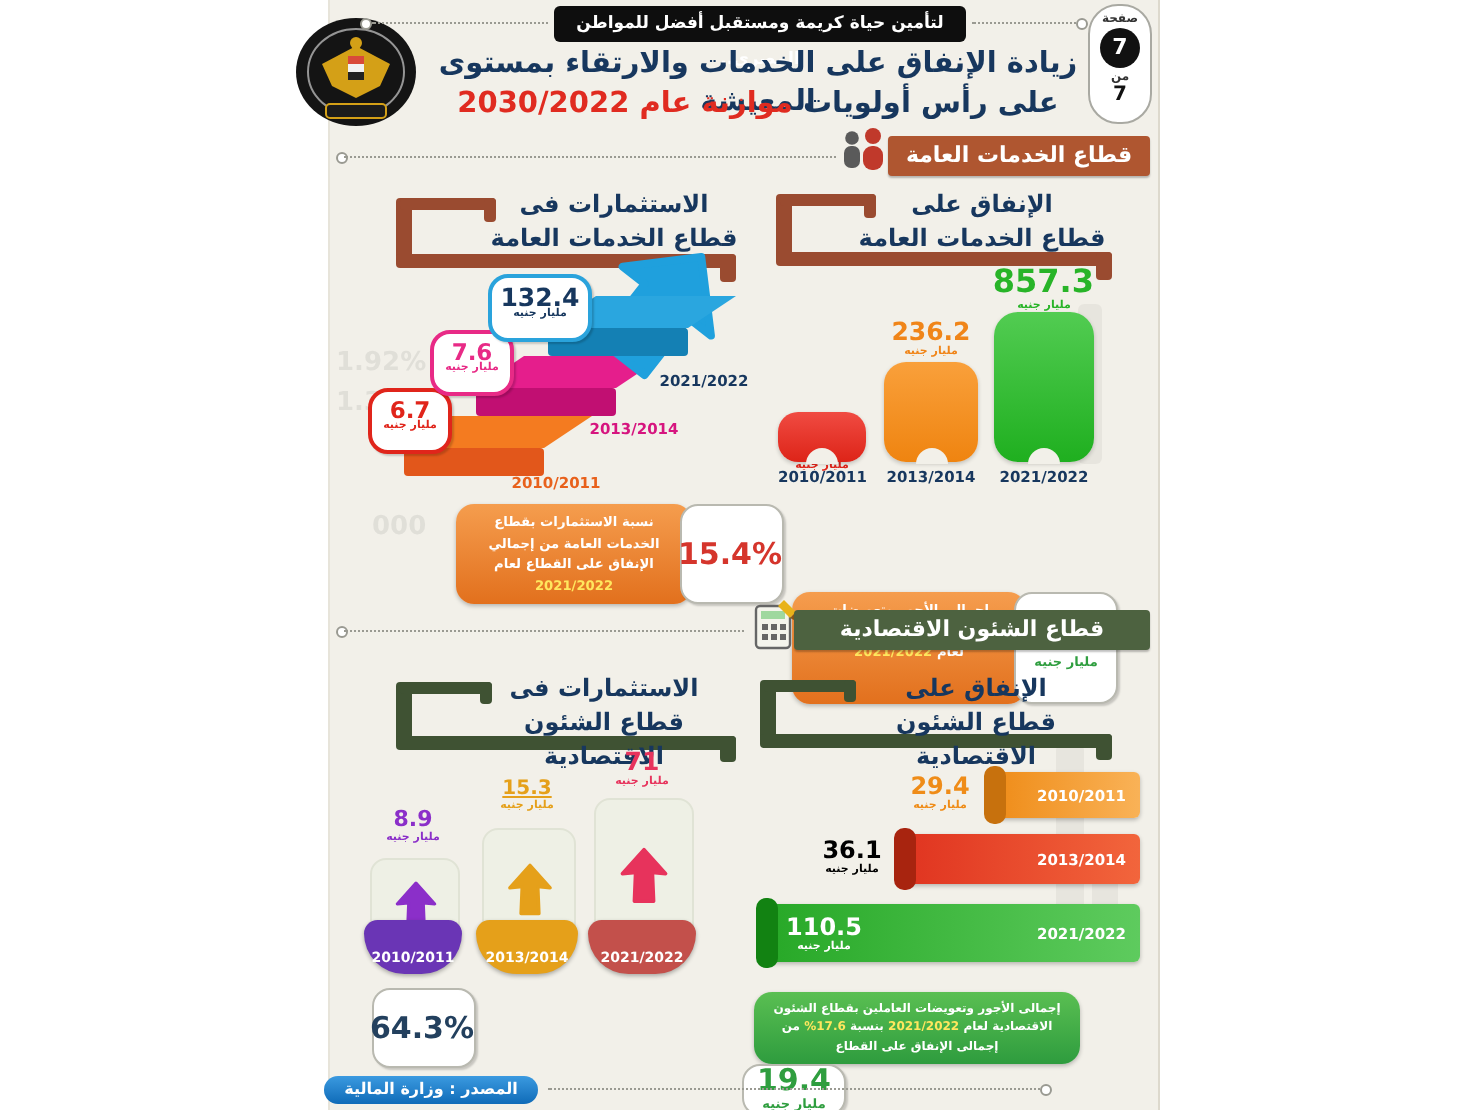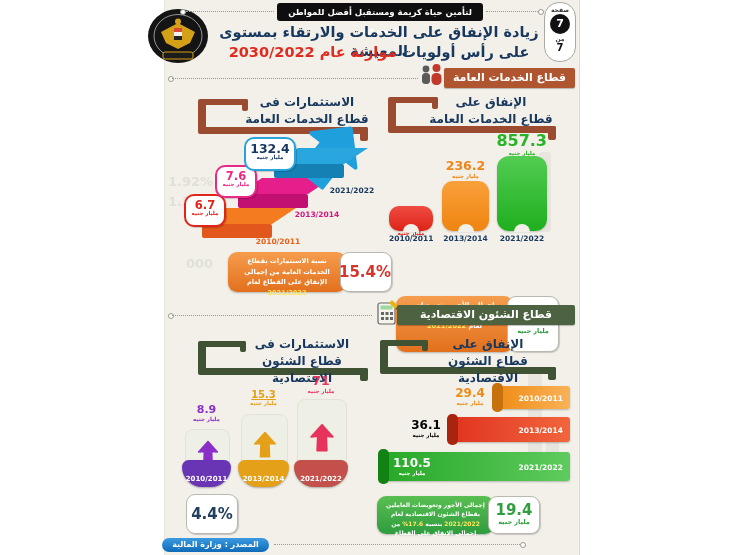--- a/index.html
+++ b/index.html
@@ -185,21 +185,21 @@
   </div>
   <div class="bub" style="left:244px;top:137px;width:48px;height:27px;border-color:#2aa3dc;color:#17375e;">
     <span class="num" style="font-size:12.5px;">132.4</span>
     <span class="unit">مليار جنيه</span>
   </div>
 
   <div class="yr" style="left:255px;top:237px;width:46px;color:#e8611c;">2010/2011</div>
   <div class="yr" style="left:294px;top:210px;width:46px;color:#d6157f;">2013/2014</div>
   <div class="yr" style="left:329px;top:186px;width:46px;color:#17375e;">2021/2022</div>
 
-  <div class="ibox" style="left:192px;top:252px;width:164px;height:40px;padding-left:36px;">
+  <div class="ibox" style="left:192px;top:252px;width:164px;height:50px;padding-left:36px;">
     <div class="itext orangebox">
       <span>نسبة الاستثمارات بقطاع الخدمات العامة من إجمالي الإنفاق على القطاع لعام</span>
       <span class="hl">2021/2022</span>
     </div>
     <div class="ibub">
       <span class="num" style="color:#d5352c;">15.4%</span>
     </div>
   </div>
 
   <div class="ibox" style="left:396px;top:252px;width:163px;height:56px;margin-top:44px;">
@@ -310,25 +310,25 @@
   </div>
   <div class="cbase" style="left:238px;top:460px;width:51px;height:27px;background:#e5a01a;">
     <span class="cy">2013/2014</span>
   </div>
   <div class="cbase" style="left:294px;top:460px;width:54px;height:27px;background:#c3504b;">
     <span class="cy">2021/2022</span>
   </div>
 
   <div class="ibox" style="left:192px;top:494px;width:164px;height:40px;">
     <div class="ibub">
-      <span class="num" style="color:#23405e;">4.4%</span>
-    </div>
-  </div>
-
-  <div class="ibox" style="left:377px;top:496px;width:163px;height:38px;">
+      <span class="num" style="color:#23405e;">64.3%</span>
+    </div>
+  </div>
+
+  <div class="ibox" style="left:377px;top:496px;width:163px;height:38px;flex-direction:column;">
     <div class="itext greenbox" style="font-size:6px;line-height:1.55;">
       <span>إجمالى الأجور وتعويضات العاملين بقطاع الشئون الاقتصادية لعام</span>
       <span class="hl">2021/2022</span>
       <span>بنسبة</span>
       <span class="hl">17.6%</span>
       <span>من إجمالى الإنفاق على القطاع</span>
     </div>
     <div class="ibub">
       <span class="num" style="color:#2f9e3f;">19.4</span>
       <span class="unit" style="color:#2f9e3f;">مليار جنيه</span>

